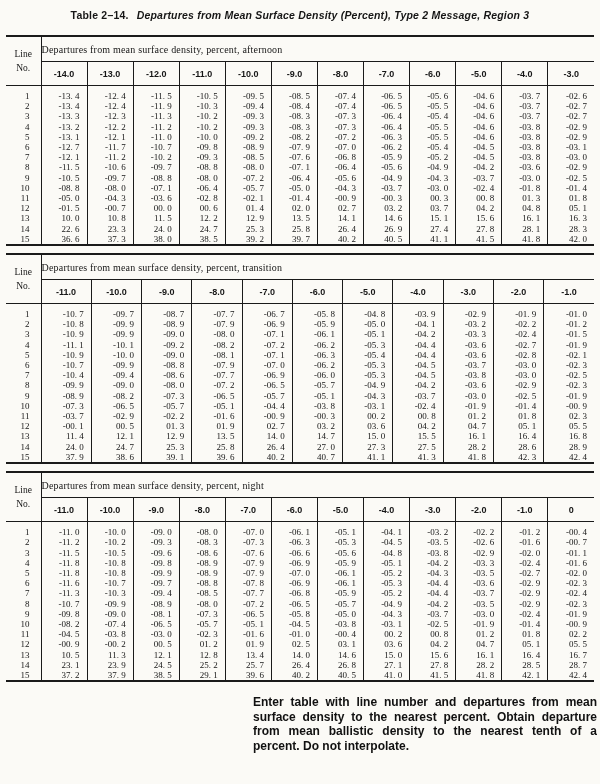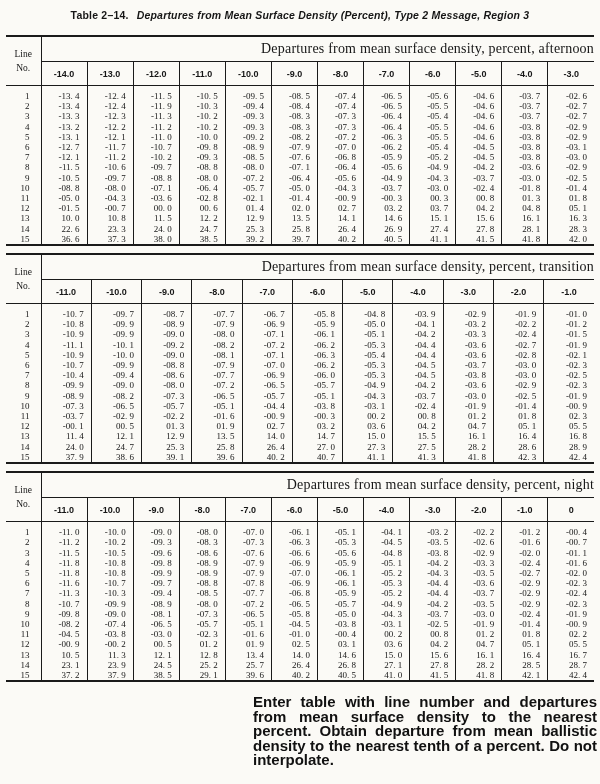--- a/index.html
+++ b/index.html
@@ -27,43 +27,43 @@
     border-top:2px solid #1a1a1a;border-bottom:2px solid #1a1a1a;
   }
   .dtable col.lineno-col{width:35px}
   .dtable th{font-weight:normal;padding:0}
   .dtable .lineno-hdr{
     border-bottom:1.5px solid #1a1a1a;
     font-size:9.5px;line-height:14px;text-align:center;vertical-align:middle;
   }
   .dtable .caption-cell{
     border-left:1px solid #1a1a1a;border-bottom:1.5px solid #1a1a1a;
-    height:24px;vertical-align:middle;text-align:right;
-    font-size:14px;letter-spacing:.2px;
+    height:24px;vertical-align:middle;text-align:left;
+    font-size:10px;letter-spacing:.2px;
   }
   .dtable .col-hdr{
     border-left:1px solid #1a1a1a;border-bottom:1.5px solid #1a1a1a;
     height:23px;vertical-align:middle;text-align:center;
     font-family:"Liberation Sans",sans-serif;font-weight:bold;font-size:9px;
   }
   .dtable tbody td{
     border-left:1px solid #1a1a1a;
     font-size:9px;line-height:10.2px;
     text-align:right;padding:0 7px 0 0;
     white-space:nowrap;overflow:hidden;
   }
   .dtable tbody td.lineno{border-left:none;padding-right:11px}
   .dtable tbody tr:first-child td{padding-top:5px}
   .dtable tbody tr:last-child td{padding-bottom:0}
 
   
   .footnote{
     margin:13px 12px 0 248px;width:344px;
     font-family:"Liberation Sans",sans-serif;
-    font-weight:bold;font-size:15px;line-height:14.5px;
+    font-weight:bold;font-size:12px;line-height:14.5px;
     text-align:justify;color:#111;
   }
 </style>
 </head>
 <body>
 
 <div class="page">
 
   <div class="doc-title">
     <span class="t-prefix">Table 2–14.</span><span class="t-rest">Departures from Mean Surface Density (Percent), Type 2 Message, Region 3</span>

